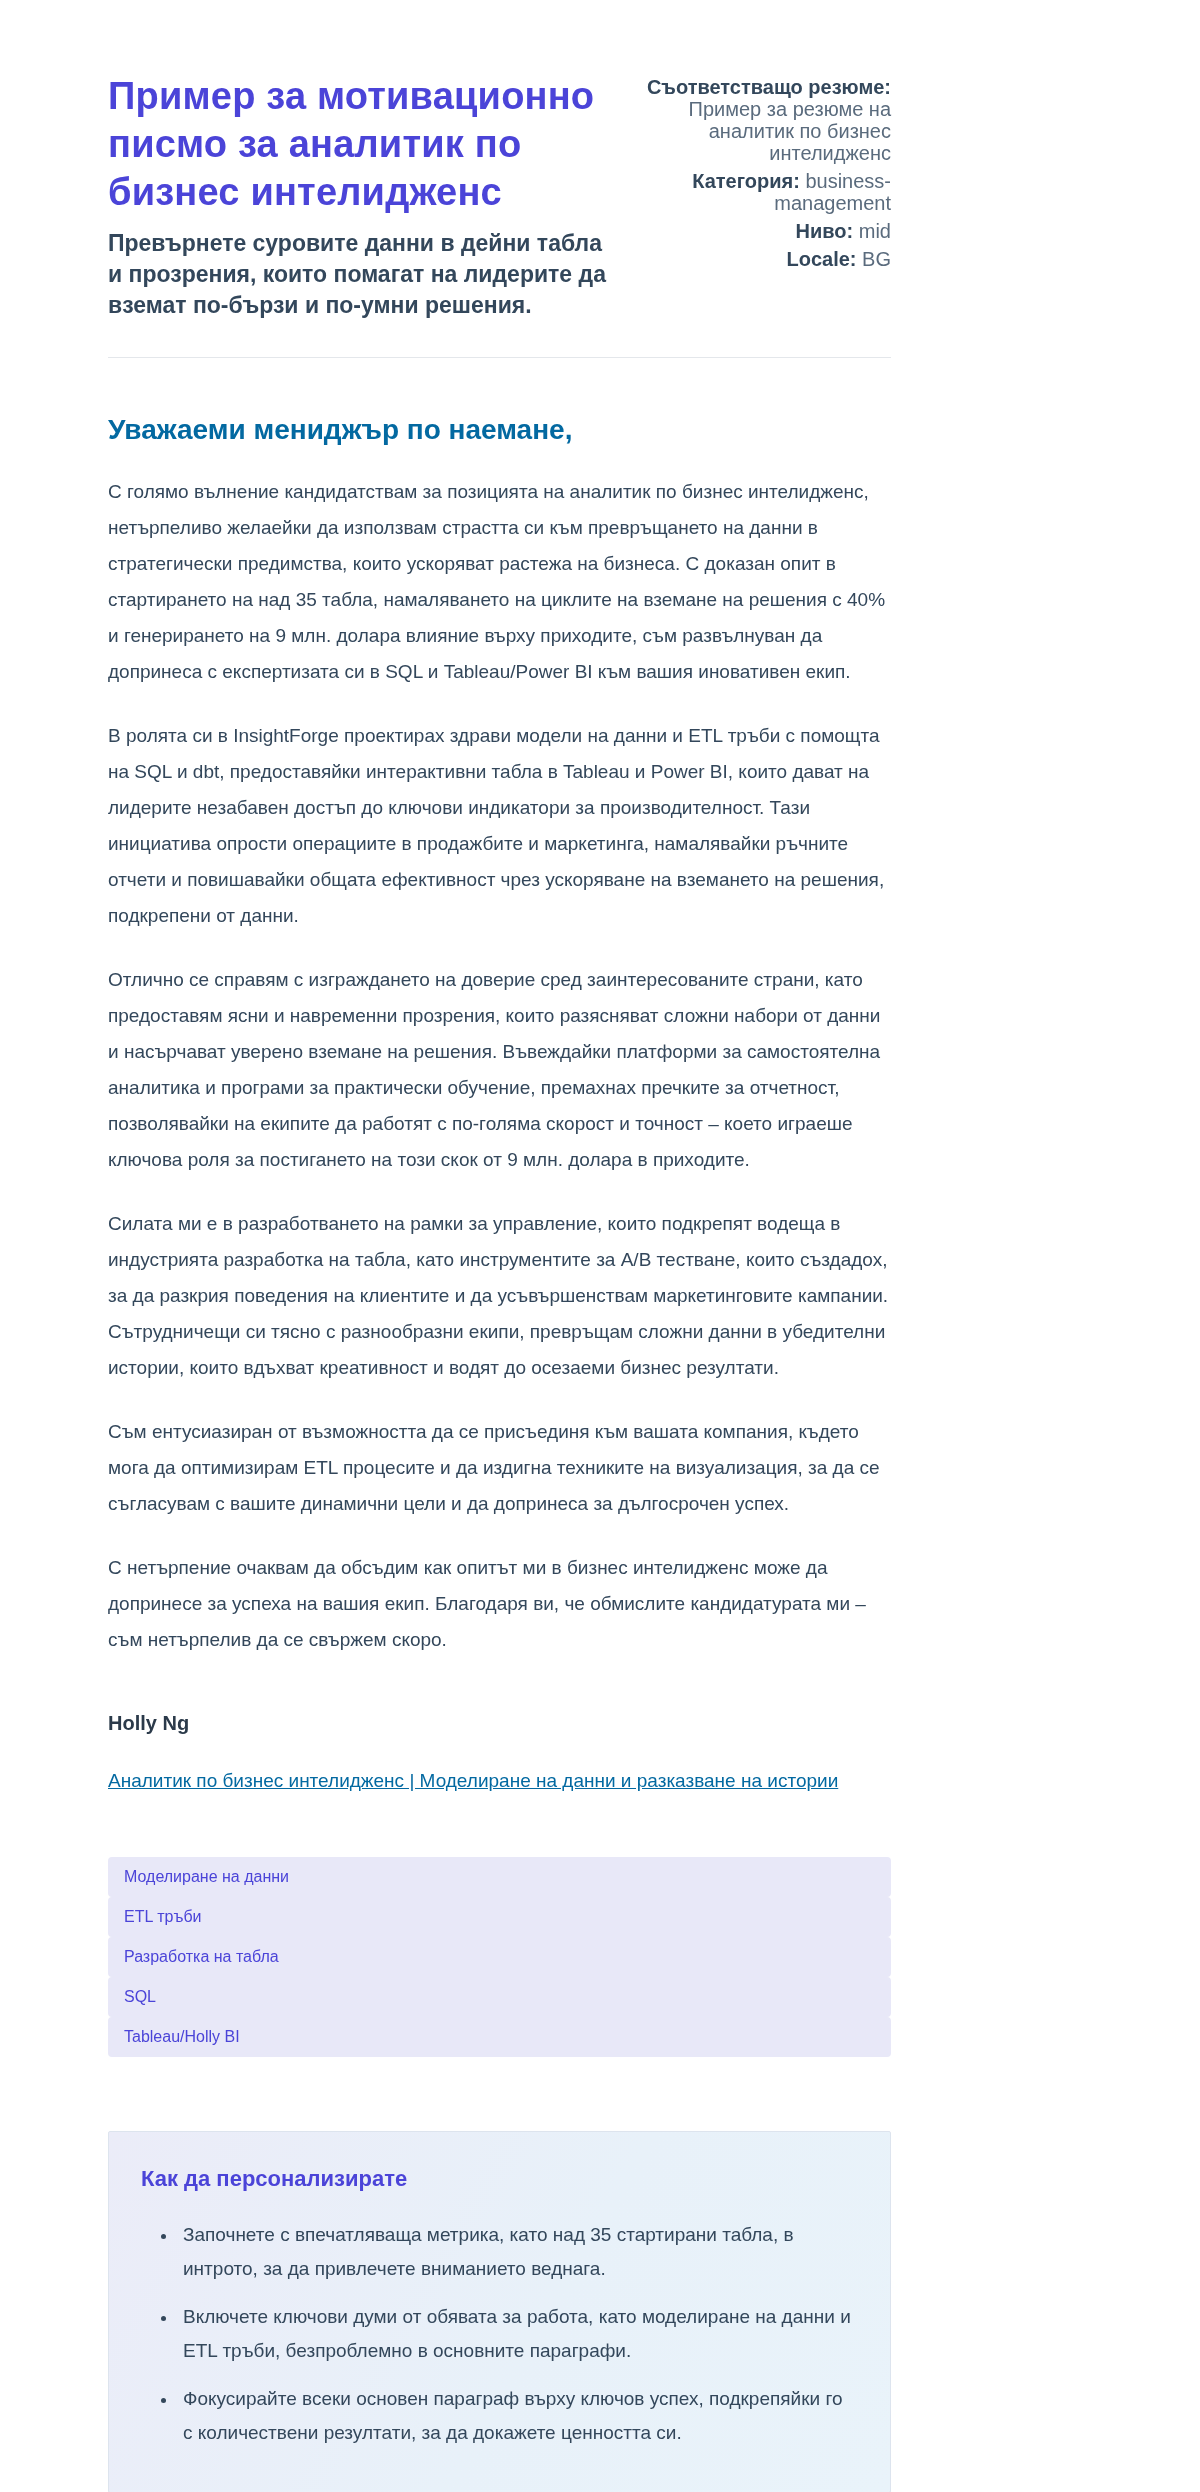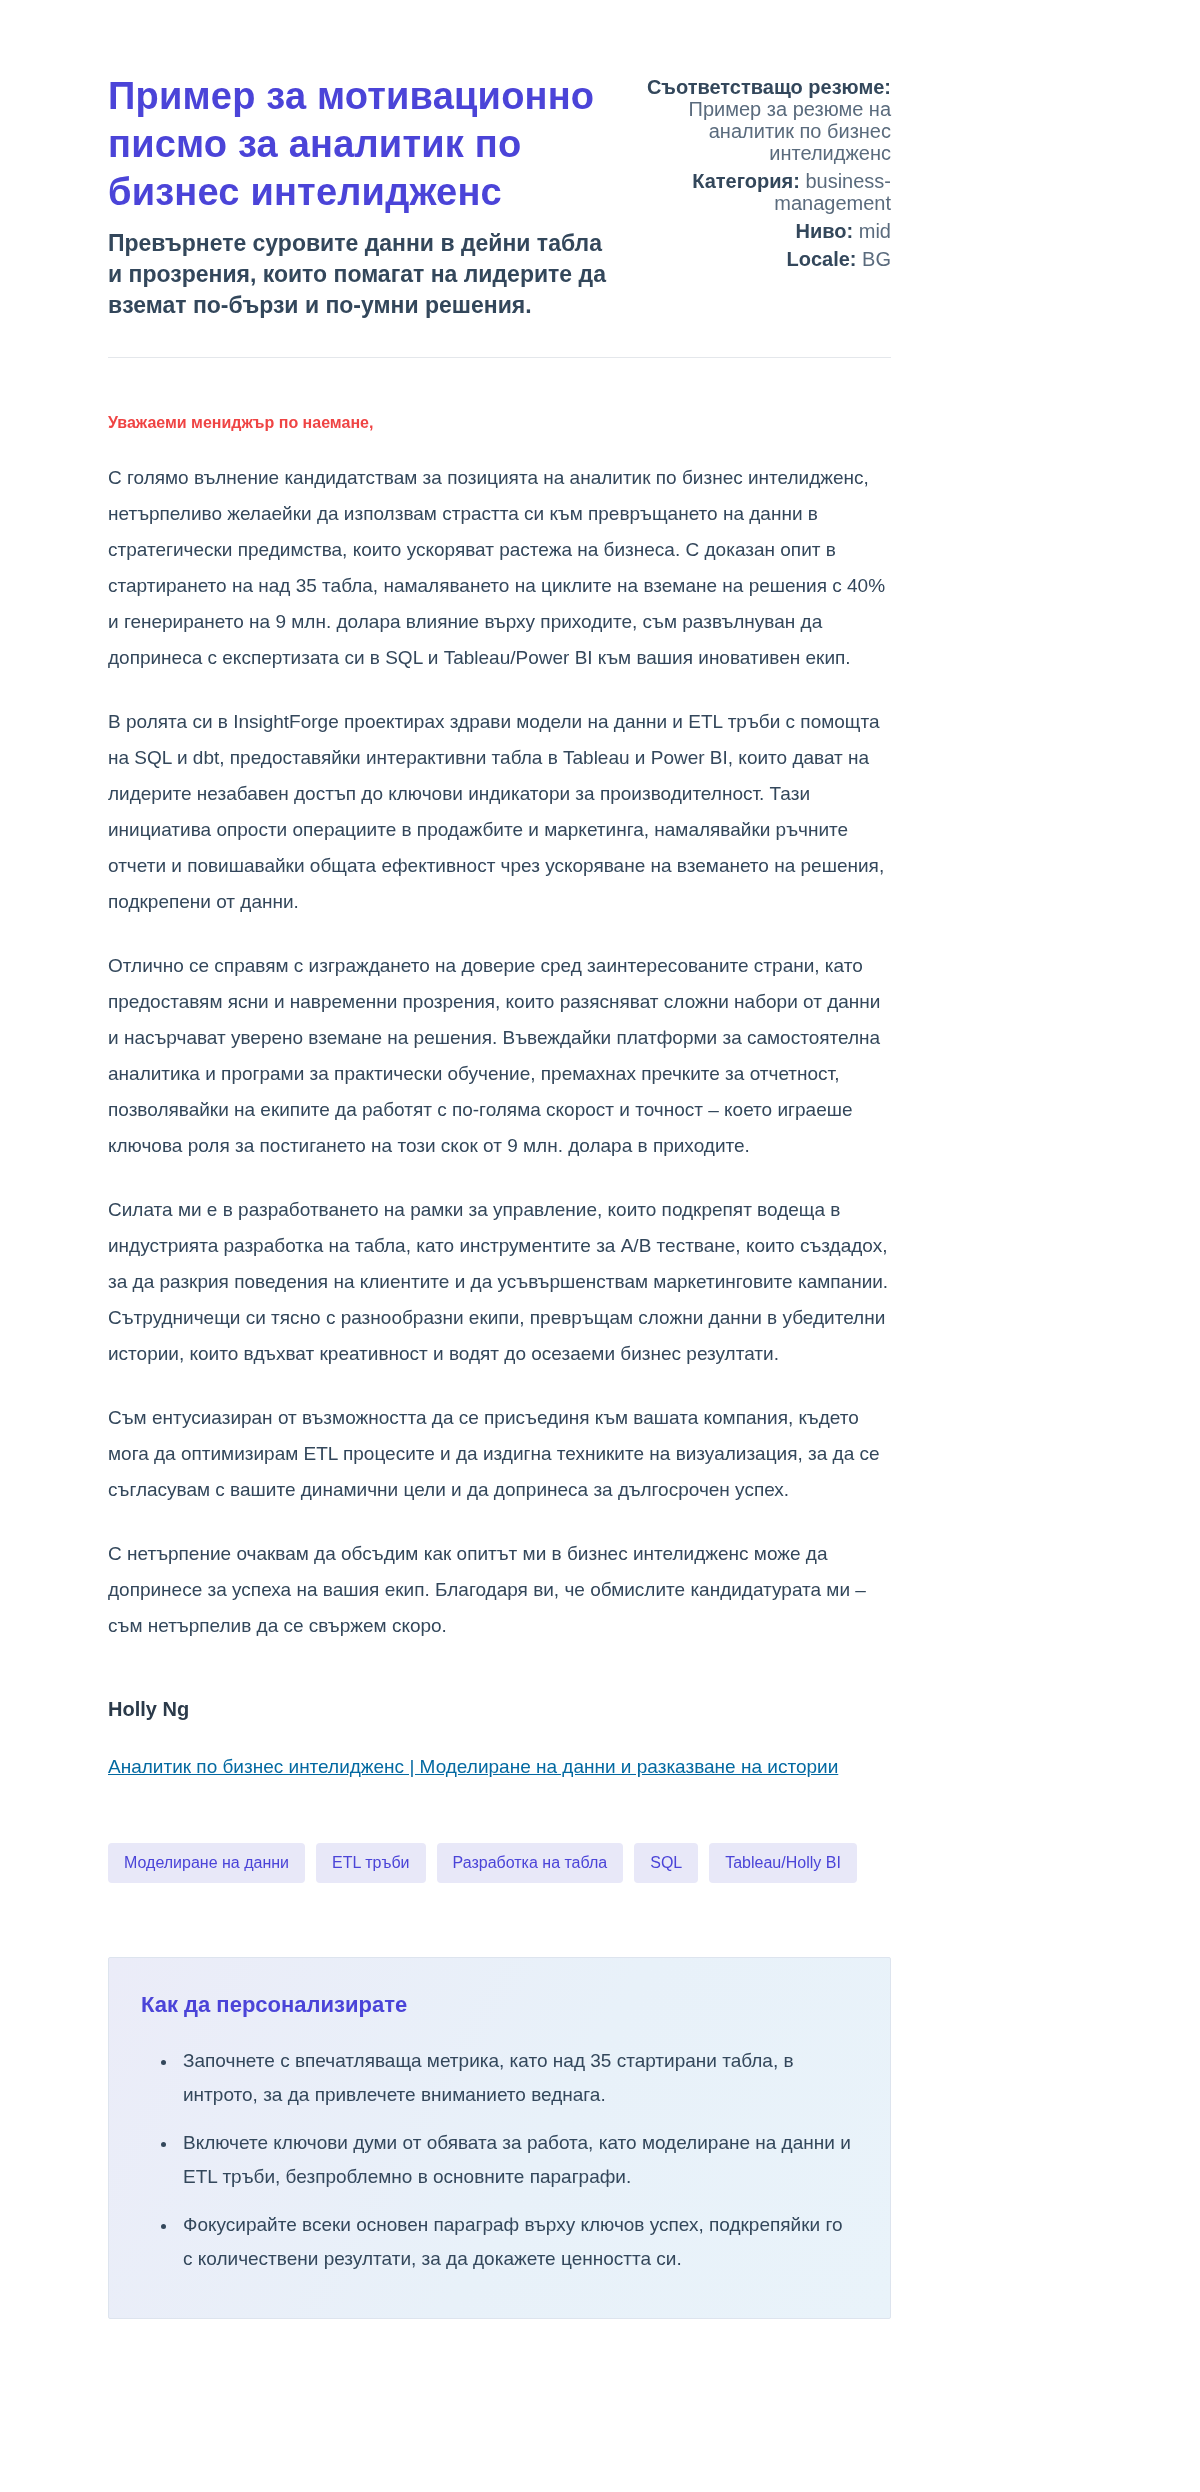--- a/index.html
+++ b/index.html
@@ -49,23 +49,23 @@
   .meta-label { font-weight: 700; color: #33475b; }
   .meta-value { color: #5a6b7d; }
   .divider {
     border: none;
     border-top: 1px solid #e4e7eb;
     margin-top: 36px;
   }
   
   .letter { margin-top: 56px; }
   .salutation {
-    font-size: 16px;
-    font-weight: 700;
-    color: #ef4444;
+    font-size: 28px;
+    font-weight: 700;
+    color: #0369a1;
     margin-bottom: 20px;
   }
   .paragraphs p {
     font-size: 19px;
     line-height: 36px;
     color: #33475b;
     margin-top: 28px;
     max-width: 984px;
   }
   .signature { margin-top: 54px; }
@@ -79,21 +79,21 @@
     font-size: 19px;
     line-height: 28px;
     color: #0369a1;
     text-decoration: underline;
   }
   
   .tags {
     margin-top: 62px;
     display: flex;
     flex-wrap: wrap;
-    gap: 11px;
+    flex-direction: column;
   }
   .tag {
     display: inline-block;
     background: #e8e8f8;
     color: #4b44d8;
     font-size: 16px;
     line-height: 16px;
     padding: 12px 16px;
     border-radius: 4px;
     white-space: nowrap;

